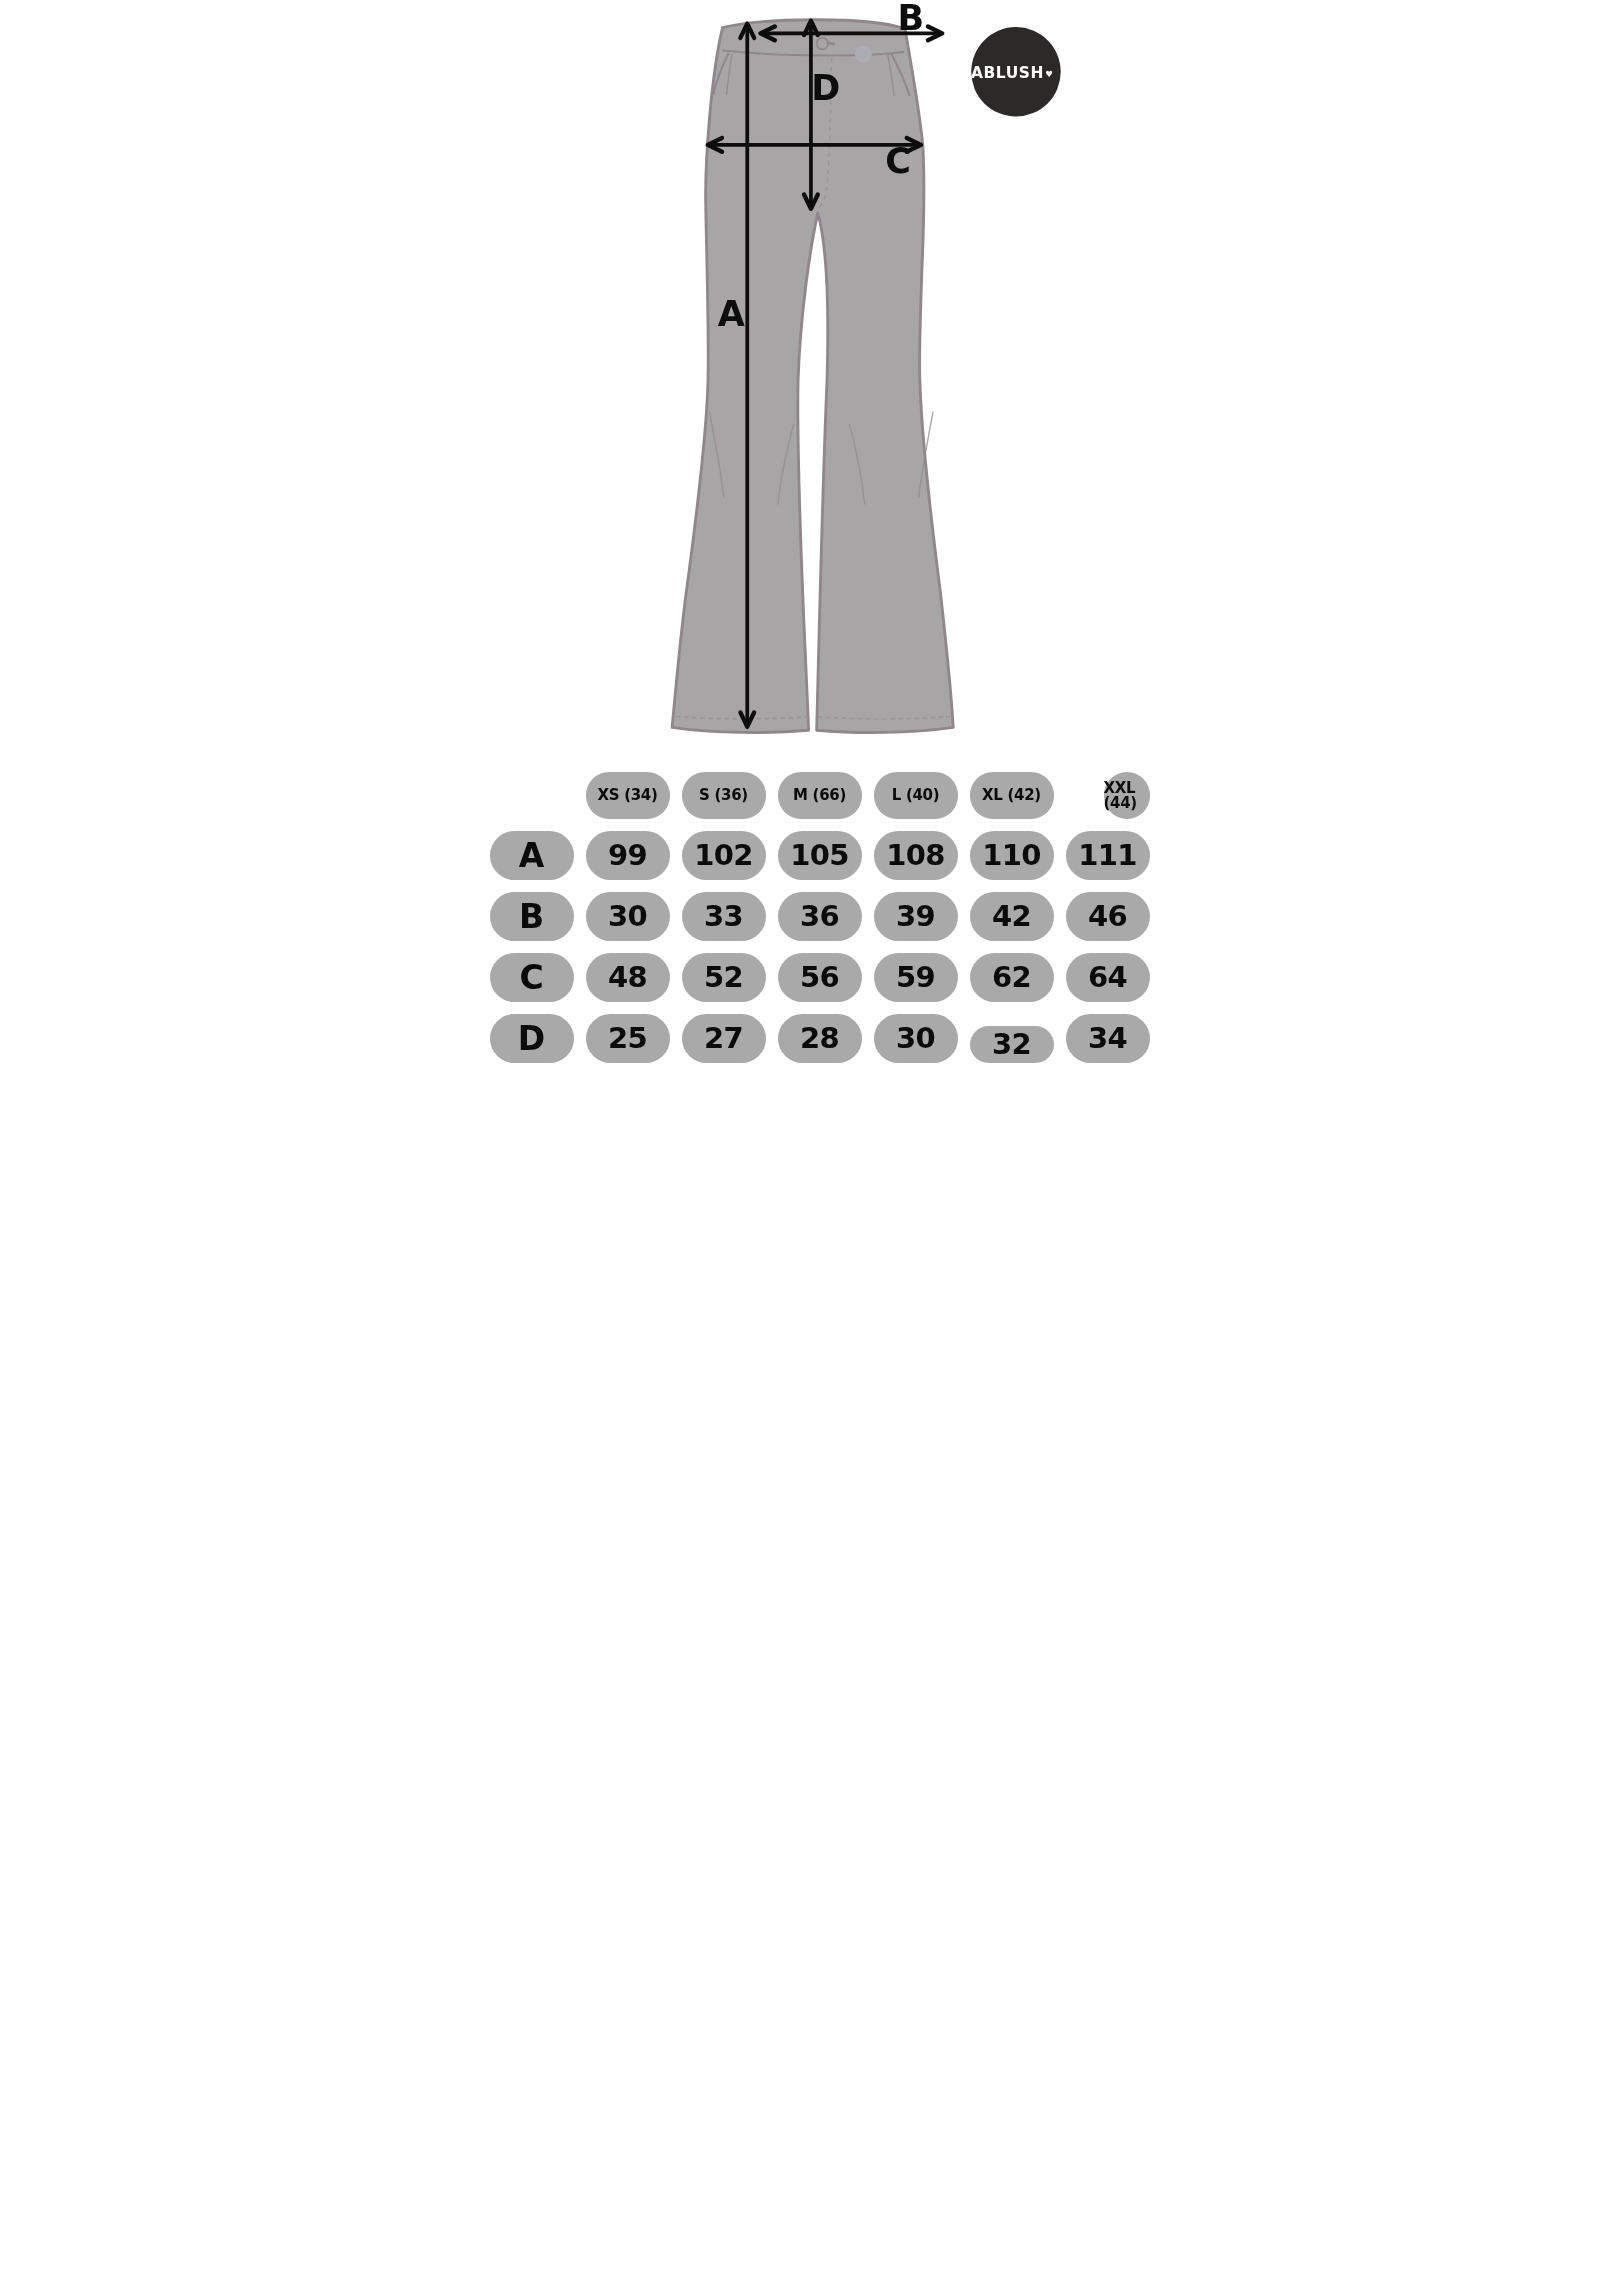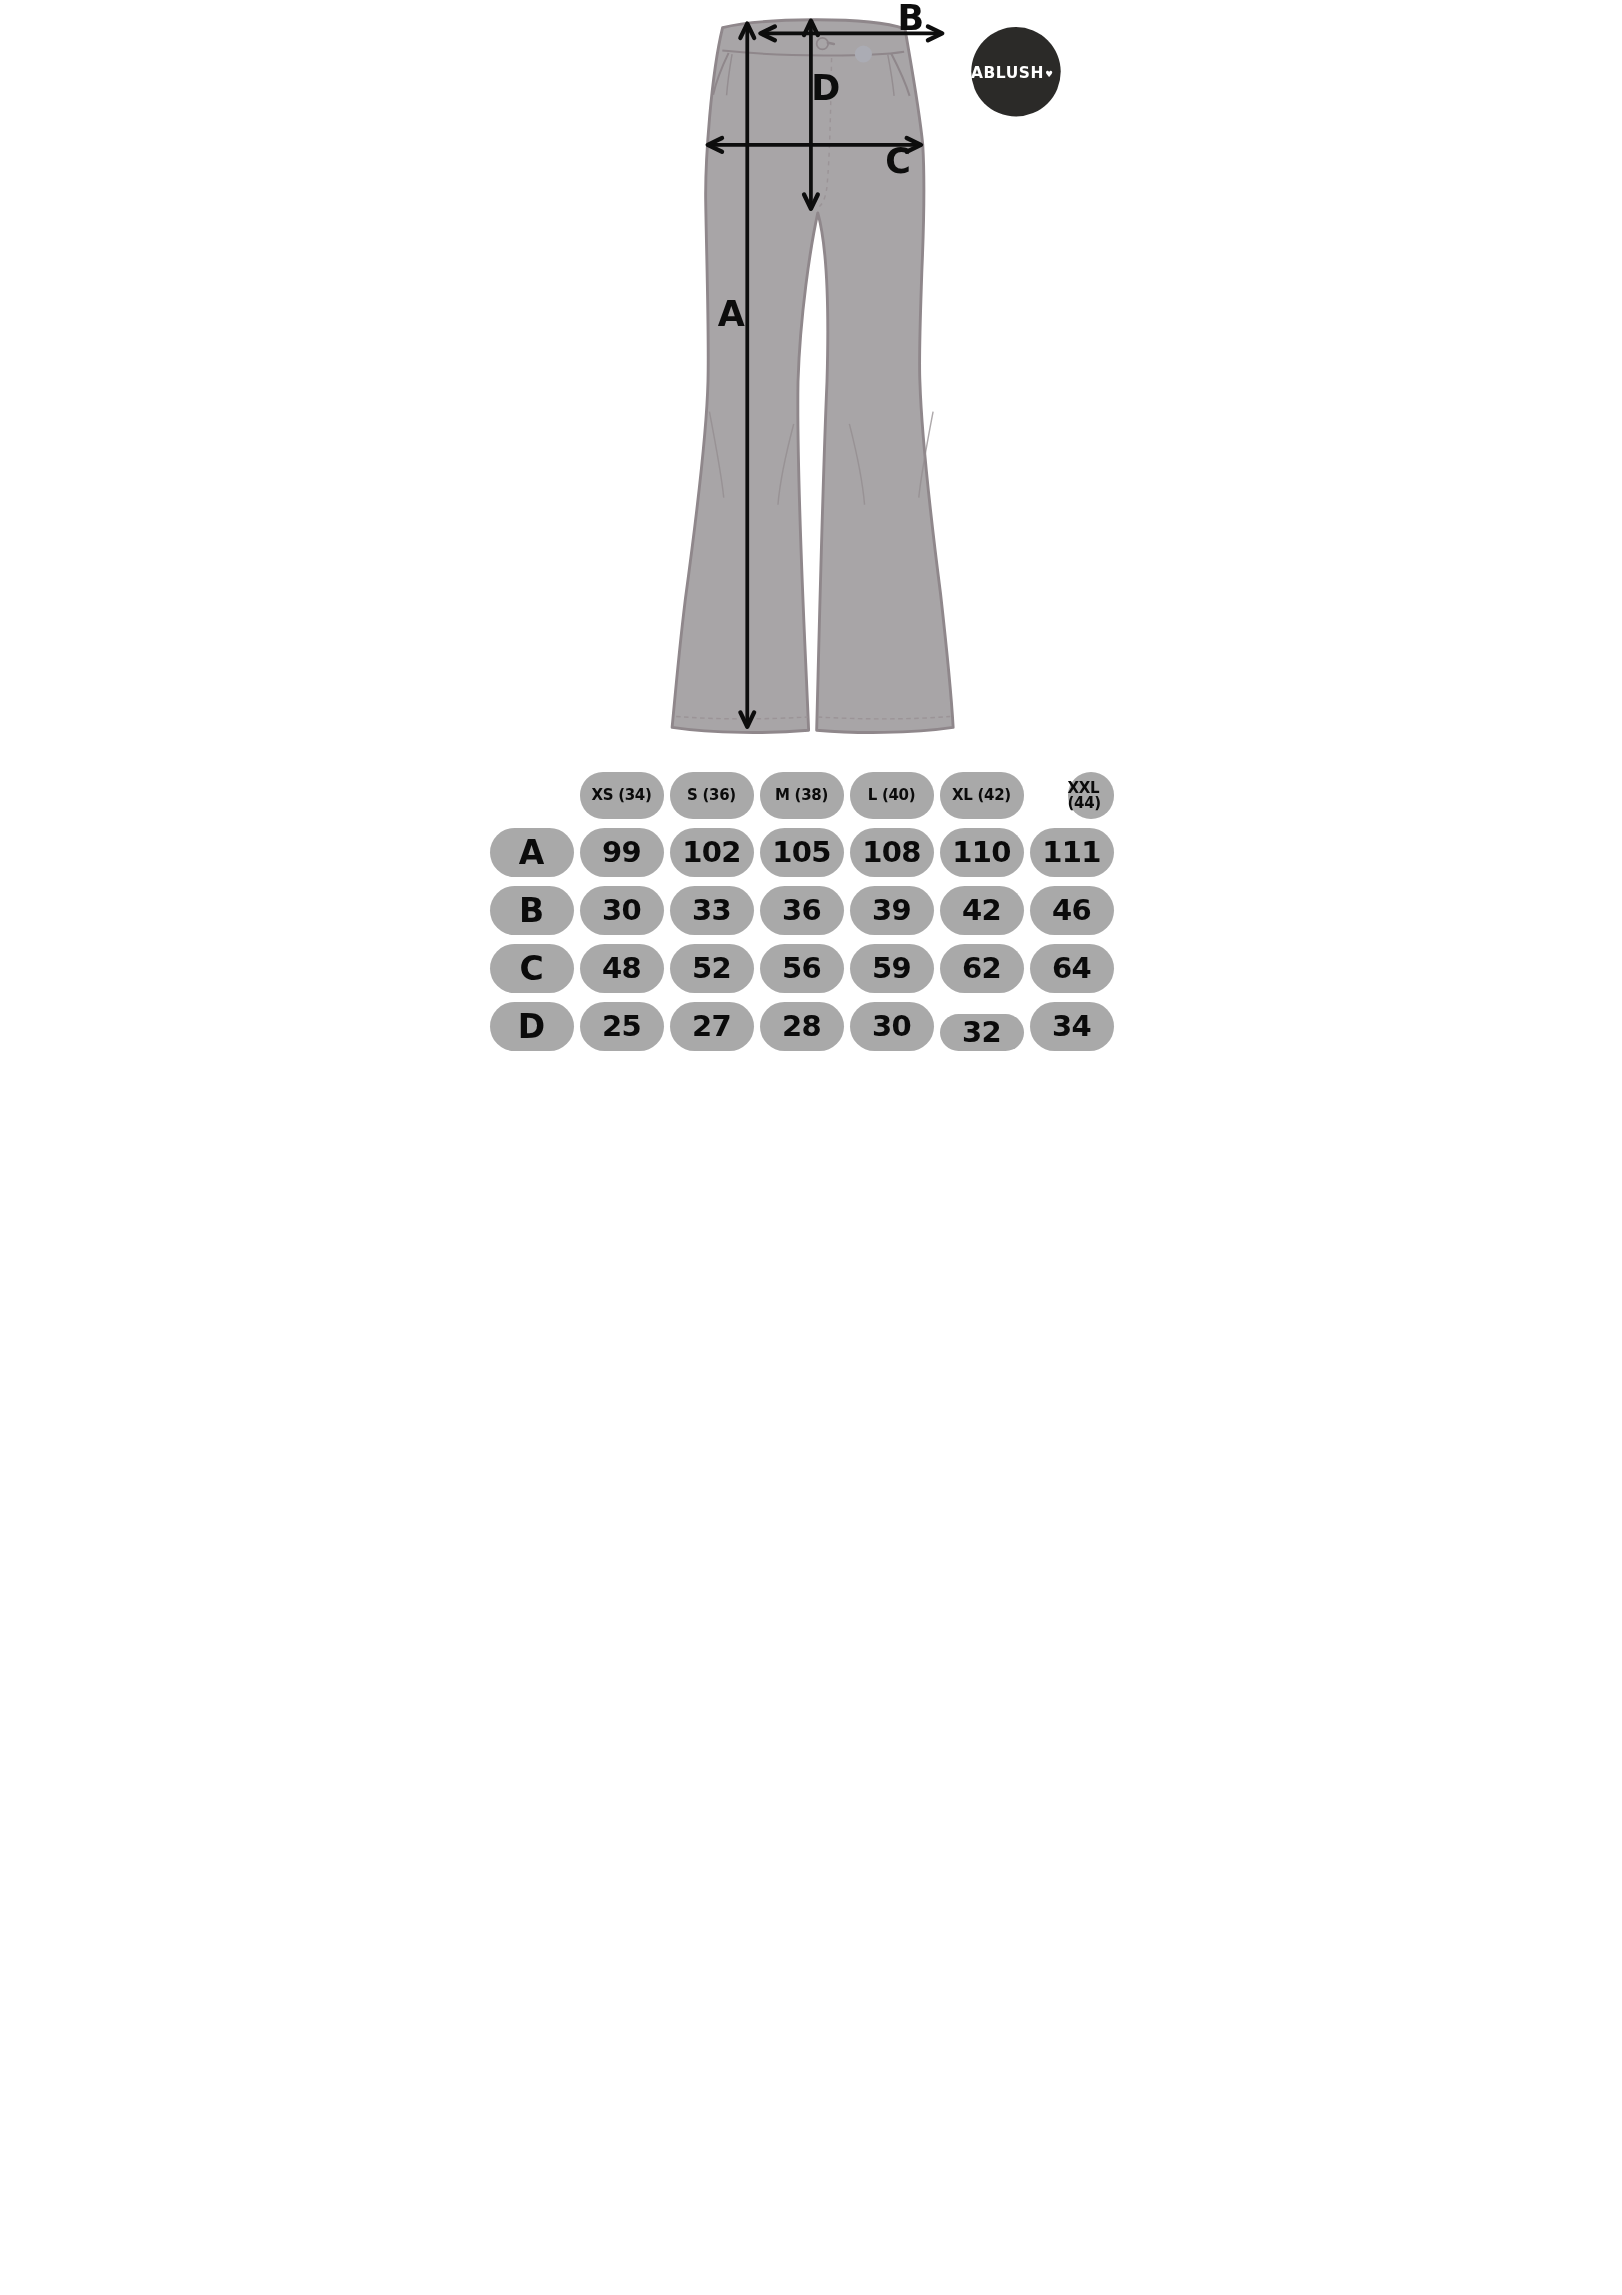--- a/index.html
+++ b/index.html
@@ -12,21 +12,21 @@
     overflow:hidden;
   }
   .diagram-svg{position:absolute;left:0;top:0;width:811px;height:763px;display:block;}
 
   
   .size-table{
     position:absolute;left:84px;top:772px;
     display:grid;
     grid-template-columns:repeat(7,84px);
     grid-template-rows:47px 49px 49px 49px 49px;
-    column-gap:6px;row-gap:9px;
+    column-gap:6px;row-gap:9px;gap:12px;
   }
   .pill{
     background:#a9a9a9;
     border-radius:25px;
     display:flex;align-items:center;justify-content:center;
     color:#0b0b0b;
     line-height:1;
   }
   .pill.header{
     font-size:15px;font-weight:bold;letter-spacing:-0.3px;
@@ -125,21 +125,21 @@
 
     <g>
       <circle cx="2127" cy="250" r="156" fill="#2b2a28"></circle>
       <text x="2114" y="270" fill="#ffffff" text-anchor="middle" font-family="DejaVu Sans, Liberation Sans, sans-serif" font-weight="bold" font-size="54" letter-spacing="2"><tspan>ABLUSH</tspan><tspan font-size="30" dx="4" dy="-2">♥</tspan></text>
     </g>
   </svg>
 
   <div class="size-table" id="size-table">
       <div class="pill header" style="grid-area: 1 / 2;">XS (34)</div>
       <div class="pill header" style="grid-area: 1 / 3;">S (36)</div>
-      <div class="pill header" style="grid-area: 1 / 4;">M (38)</div>
+      <div class="pill header" style="grid-area: 1 / 4;">M (66)</div>
       <div class="pill header" style="grid-area: 1 / 5;">L (40)</div>
       <div class="pill header" style="grid-area: 1 / 6;">XL (42)</div>
       <div class="pill header" style="grid-area: 1 / 7; margin-left: 38px;">XXL (44)</div>
       <div class="pill rowlabel" style="grid-area: 2 / 1;">A</div>
       <div class="pill value" style="grid-area: 2 / 2;">99</div>
       <div class="pill value" style="grid-area: 2 / 3;">102</div>
       <div class="pill value" style="grid-area: 2 / 4;">105</div>
       <div class="pill value" style="grid-area: 2 / 5; text-align: right;">108</div>
       <div class="pill value" style="grid-area: 2 / 6;">110</div>
       <div class="pill value" style="grid-area: 2 / 7;">111</div>

